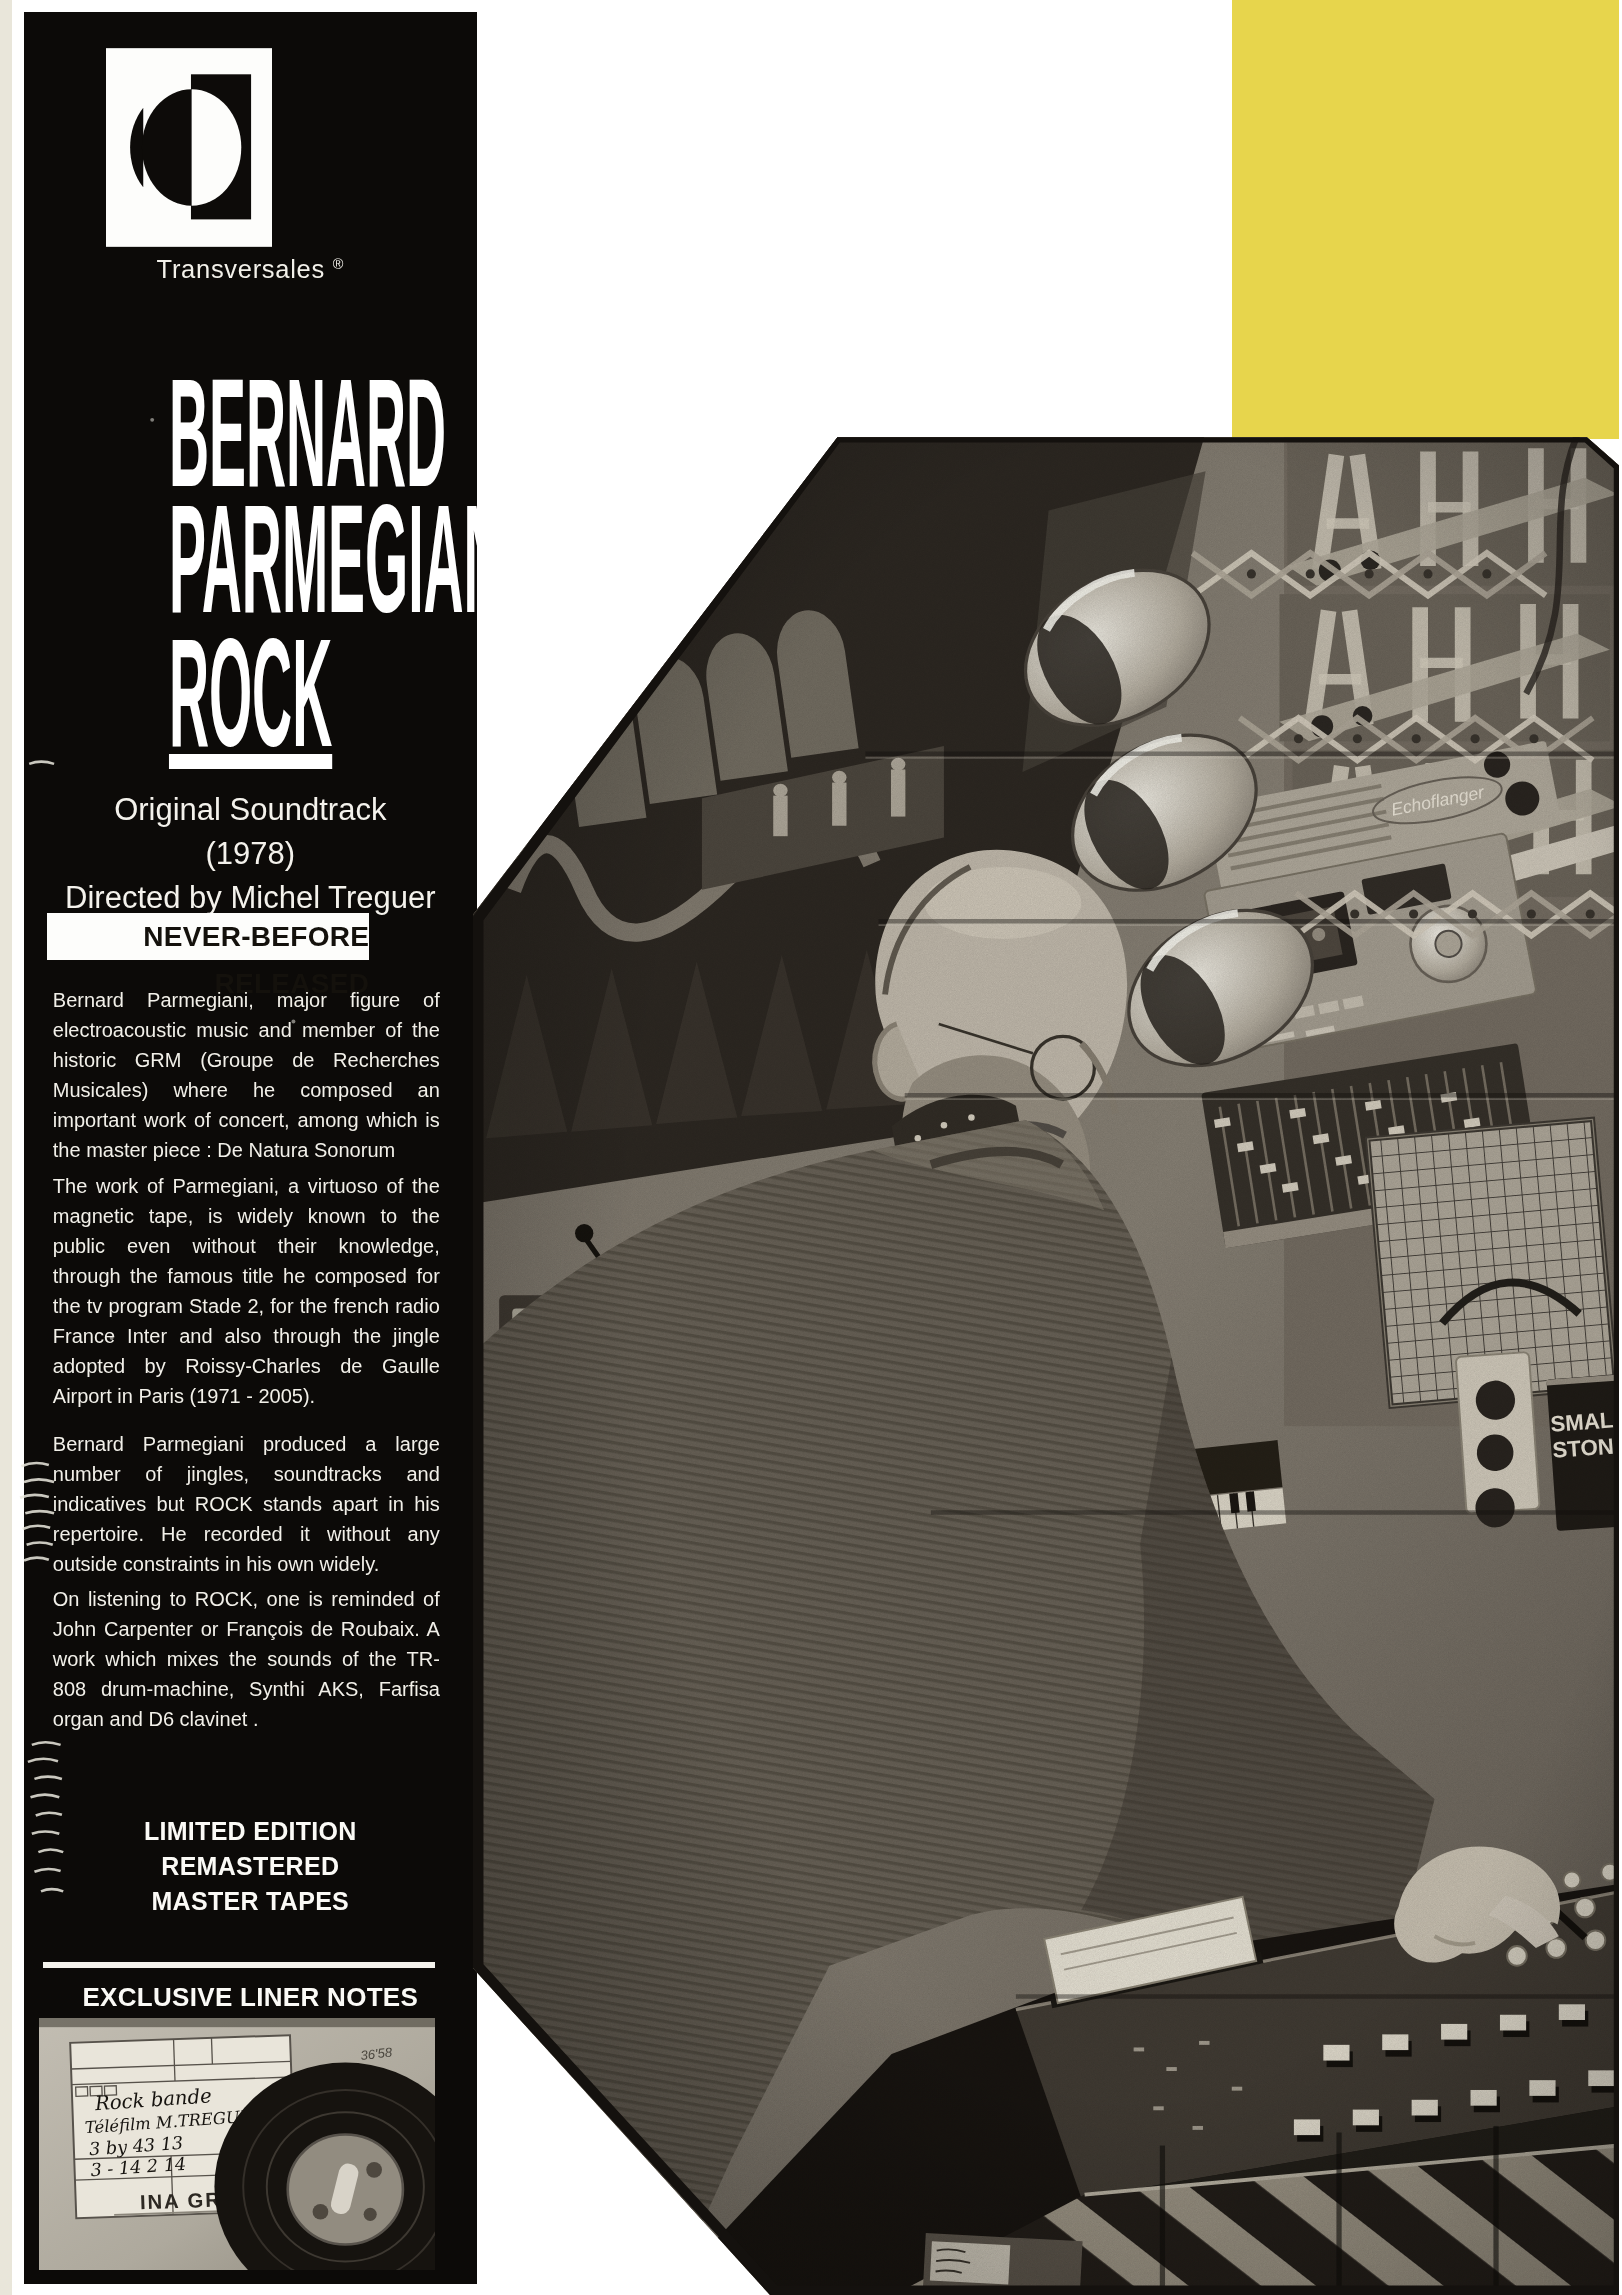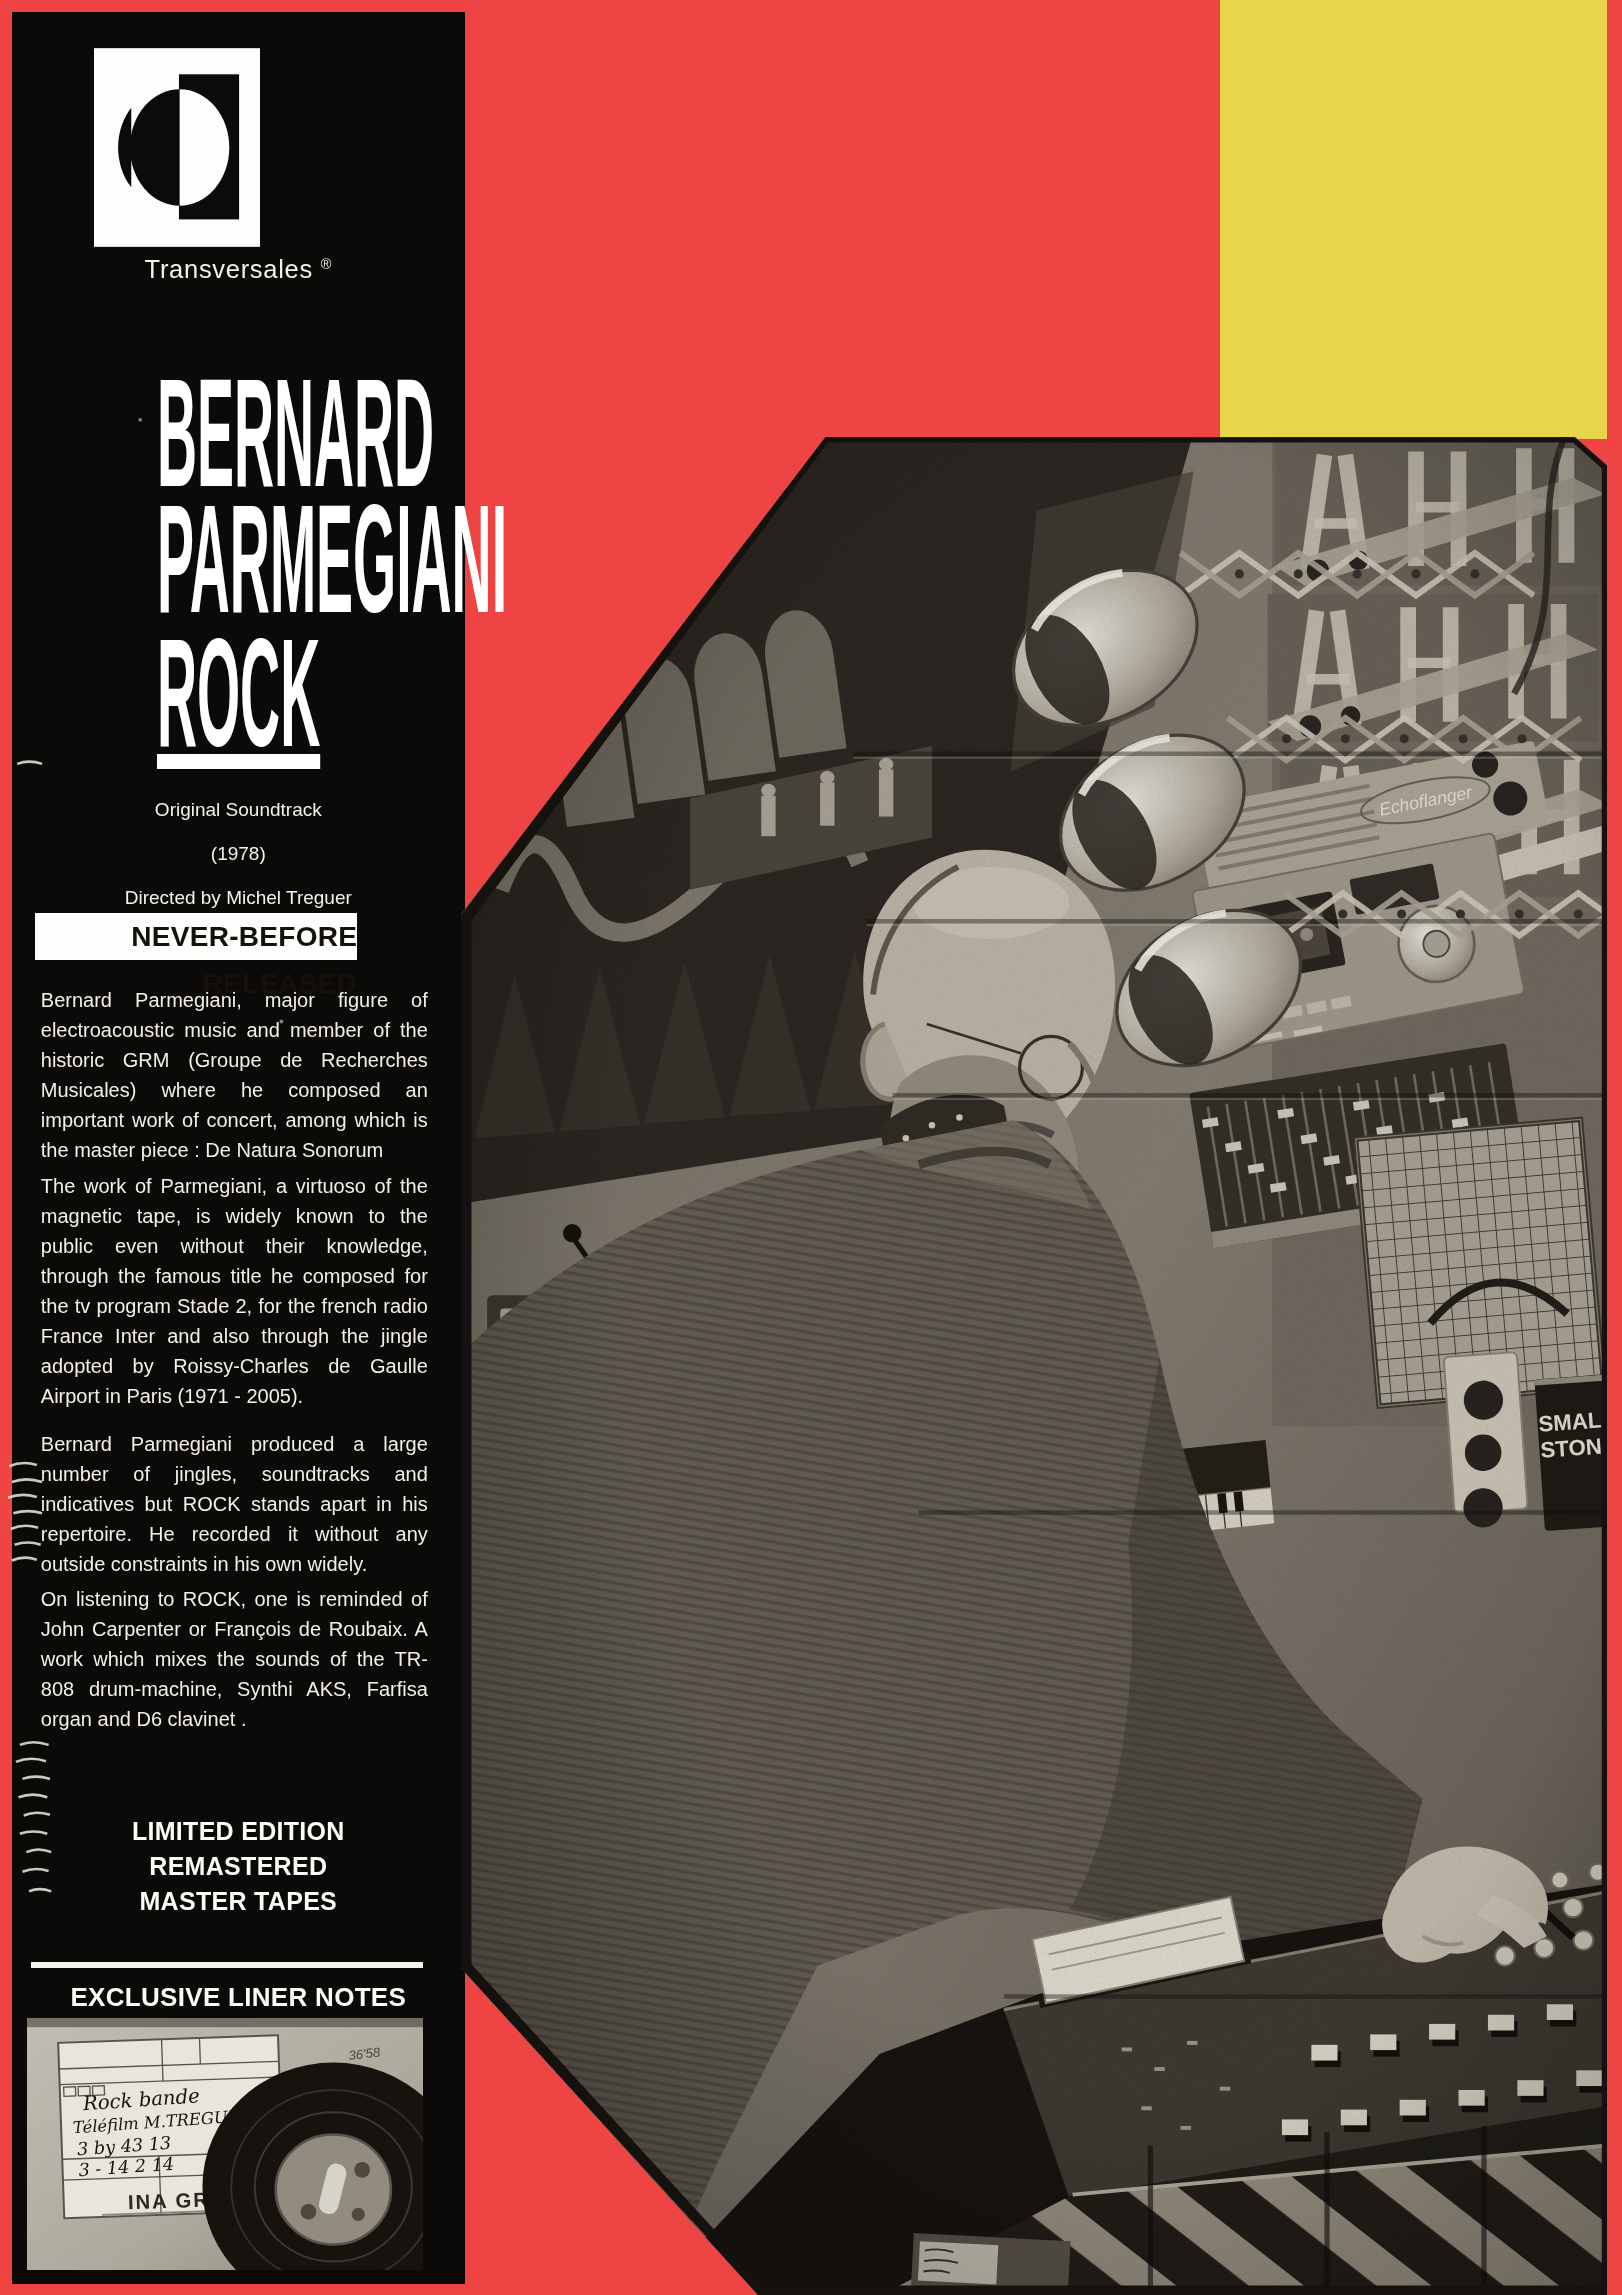--- a/index.html
+++ b/index.html
@@ -1,35 +1,35 @@
 <!DOCTYPE html>
 <html style="font-size:10.5px"><head>
 <meta charset="utf-8">
 <style>
   * { margin:0; padding:0; box-sizing:border-box; }
   html,body { width:1623px; height:2295px; }
   body { font-family:"Liberation Sans", sans-serif; background:#e9e6da; position:relative; }
-  #page { position:absolute; inset:0; background:#ef4444; overflow:hidden; }
+  #page { position:absolute; inset:0; background:#ffffff; overflow:hidden;margin-left:12px; }
 
   
   #sidebar { position:absolute; left:11.8px; top:11.8px; width:453px; height:2272px;
              background:#0c0a08; color:#fff; }
   #logo-box { position:absolute; left:82px; top:36px; width:166px; height:199px; }
   #brand-line { position:absolute; left:0; top:243px; width:100%; text-align:center;
                 font-size:25.5px; color:#f3f1ea; letter-spacing:0.7px; }
   #brand-line .reg { font-size:14.4px; vertical-align:9.2px; }
   .condensed { display:block; width:100%; text-align:center; font-weight:bold;
                transform:scaleX(.36); transform-origin:50% 50%; white-space:nowrap;
                color:#ffffff; }
   #artist { position:absolute; left:0; top:358px; width:100%; line-height:126px; }
   #artist .condensed { font-size:154px; }
   #album-title { position:absolute; left:0; top:616px; width:100%; line-height:131px;text-decoration:underline; }
   #album-title .condensed { font-size:154px; }
   #subtitle { position:absolute; left:0; top:776px; width:100%; text-align:center;
-              font-size:19px; line-height:44px; color:#f4f2ec; }
+              font-size:31px; line-height:44px; color:#f4f2ec; }
   #release-banner { position:absolute; left:23.5px; top:901px; width:322px; height:47px;
               background:#fdfdfb; color:#14110c; font-weight:bold; font-size:28px;
               text-align:right; line-height:47px; letter-spacing:0.3px; }
   .para { position:absolute; left:29px; width:387px; font-size:20px; line-height:30px;
           color:#f2f0e9; text-align:justify; }
   #para-1 { top:973px; } #para-2 { top:1159px; } #para-3 { top:1417px; } #para-4 { top:1572px; }
   #edition-note { position:absolute; left:0; top:1802px; width:100%; text-align:center;
           font-weight:bold; font-size:25px; line-height:35px; color:#fbfaf6; letter-spacing:0.3px; }
   #rule { position:absolute; left:19.6px; top:1950px; width:392px; height:5.9px; background:#f4f2ec; }
   #liner-heading { position:absolute; left:0; top:1970px; width:100%; text-align:center;

